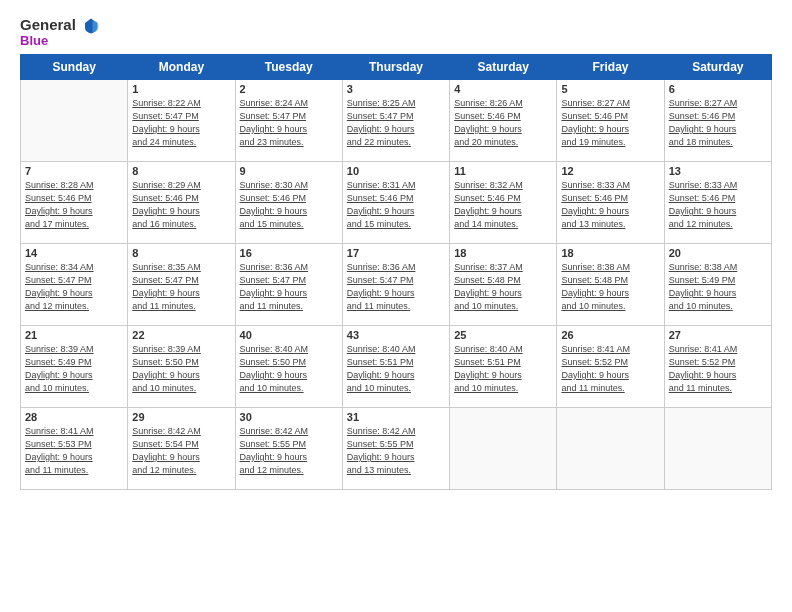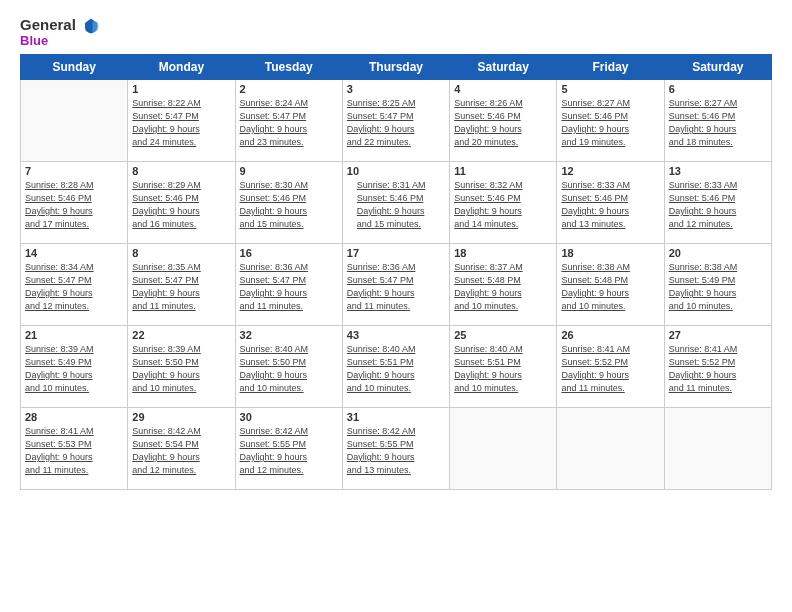--- a/index.html
+++ b/index.html
@@ -180,21 +180,21 @@
           </td>
           <td>
             <span class="day-number">9</span>
             <div class="day-info" style="white-space: pre-line;">Sunrise: 8:30 AM
 Sunset: 5:46 PM
 Daylight: 9 hours
 and 15 minutes.</div>
           </td>
           <td>
             <span class="day-number">10</span>
-            <div class="day-info" style="white-space: pre-line; margin-left: 10px;">Sunrise: 8:31 AM
+            <div class="day-info" style="white-space: pre-line;">Sunrise: 8:31 AM
 Sunset: 5:46 PM
 Daylight: 9 hours
 and 15 minutes.</div>
           </td>
           <td>
             <span class="day-number">11</span>
             <div class="day-info" style="white-space: pre-line;">Sunrise: 8:32 AM
 Sunset: 5:46 PM
 Daylight: 9 hours
 and 14 minutes.</div>
@@ -274,21 +274,21 @@
 and 10 minutes.</div>
           </td>
           <td>
             <span class="day-number">22</span>
             <div class="day-info" style="white-space: pre-line;">Sunrise: 8:39 AM
 Sunset: 5:50 PM
 Daylight: 9 hours
 and 10 minutes.</div>
           </td>
           <td>
-            <span class="day-number">32</span>
+            <span class="day-number">40</span>
             <div class="day-info" style="white-space: pre-line;">Sunrise: 8:40 AM
 Sunset: 5:50 PM
 Daylight: 9 hours
 and 10 minutes.</div>
           </td>
           <td>
             <span class="day-number">43</span>
             <div class="day-info" style="white-space: pre-line;">Sunrise: 8:40 AM
 Sunset: 5:51 PM
 Daylight: 9 hours

